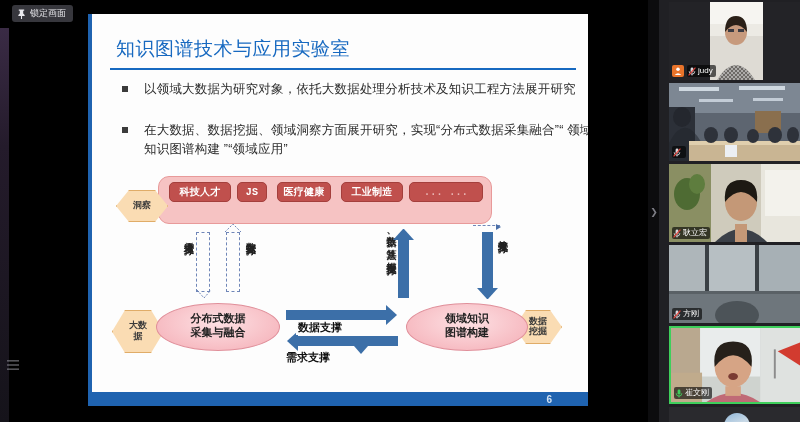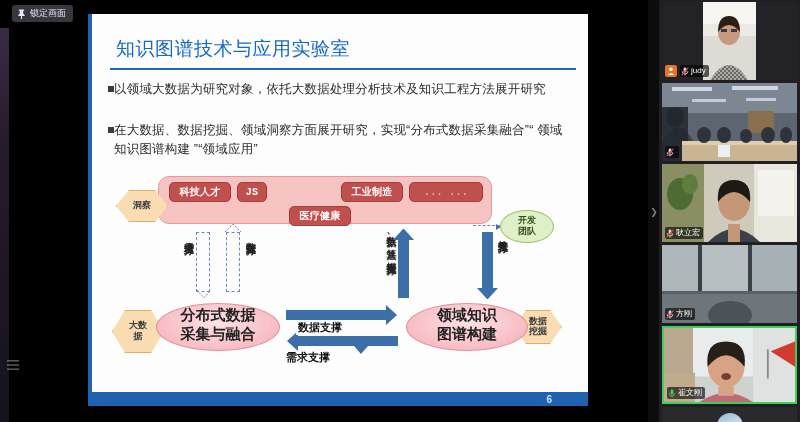--- a/index.html
+++ b/index.html
@@ -53,21 +53,21 @@
   }
   #slide-title {
     position: absolute; left: 24px; top: 22px;
     font-size: 19px; font-weight: normal; color: #1769c0;
     letter-spacing: .5px;
   }
   #title-rule {
     position: absolute; left: 18px; top: 54px; width: 466px; height: 2px;
     background: #1769c0;
   }
-  .bullet-row { position: absolute; left: 16px; display: flex; gap: 0; }
+  .bullet-row { position: absolute; left: 30px; display: flex; gap: 16px; }
   .bullet-sq {
     width: 6px; height: 6px; background: #3b3b3b; margin-top: 6px; flex: none;
   }
   .bullet-text {
     font-size: 12.5px; color: #2b2b2b; line-height: 1.5; width: 452px;
     letter-spacing: .2px;
   }
   #bullet-1 { top: 66px; }
   #bullet-2 { top: 107px; }
 
@@ -81,21 +81,21 @@
   }
   .chip {
     position: absolute; top: 5px; height: 20px;
     background: #c0504d; border: 1px solid #a43f3c; border-radius: 5px;
     color: #fff; font-size: 10px; font-weight: bold;
     display: flex; align-items: center; justify-content: center;
     letter-spacing: .3px;
   }
   #chip-0 { left: 10px;  width: 62px; }
   #chip-1 { left: 78px;  width: 30px; }
-  #chip-2 { left: 130px; width: 62px; margin-top: 24px; }
+  #chip-2 { left: 118px; width: 54px; }
   #chip-3 { left: 182px; width: 62px; }
   #chip-4 { left: 250px; width: 74px; color:#e9b6b4; }
   #band-label {
     position: absolute; left: 0; top: 28px; width: 100%;
     text-align: center; font-size: 11px; color: #333; font-weight: bold;
   }
 
   .hexagon {
     position: absolute;
     background: #fadcb3; border: 1px solid #e0ac68;
@@ -123,21 +123,21 @@
     content: ""; position: absolute; right: -1px; top: -2.5px;
     border-left: 5px solid #4a6fa8;
     border-top: 3px solid transparent; border-bottom: 3px solid transparent;
   }
 
   .ellipse {
     position: absolute;
     background: radial-gradient(ellipse at 50% 40%, #fde1e4 0%, #f6b8bf 78%, #efa3ac 100%);
     border: 1px solid #e08f9a; border-radius: 50%;
     display: flex; align-items: center; justify-content: center;
-    text-align: center; font-size: 15px; color: #222; line-height: 1.25;
+    text-align: center; font-size: 11px; color: #222; line-height: 1.25;
     font-weight: bold;
   }
   #ell-collect { left: 46px;  top: 133px; width: 124px; height: 48px; }
   #ell-kg      { left: 296px; top: 133px; width: 122px; height: 48px; }
 
   
   .v-dashed {
     position: absolute; width: 14px; height: 60px;
     border: 1px dashed #6f86b8; background: transparent;
   }
@@ -222,21 +222,21 @@
   }
   #slide-page {
     position: absolute; right: 36px; bottom: 0; height: 14px;
     display: flex; align-items: center;
     color: #cfe0f2; font-size: 10px; font-weight: bold;
   }
 
   
   #panel {
     position: absolute; left: 659px; top: 0; width: 141px; height: 422px;
-    background: #202024; padding: 2px 3px;
+    background: #202024; padding: 2px 10px;
   }
   .tile {
     position: relative; width: 135px; height: 78px;
     margin-bottom: 3px; background: #2a2a2e; overflow: hidden;
   }
   .tile.active { border: 2px solid #3ecf5b; }
   .tile .scene { position: absolute; inset: 0; }
   .name-badge {
     position: absolute; left: 3px; bottom: 3px; height: 12px;
     display: flex; align-items: center; gap: 2px;
@@ -302,22 +302,20 @@
           <div class="chip" id="chip-4">... ...</div>
         </div>
 
         <div class="hexagon" id="hex-insight">洞察</div>
         <div class="hexagon" id="hex-bigdata" style="white-space:pre-line">大数
 据</div>
         <div class="hexagon" id="hex-mining" style="white-space:pre-line">数据
 挖掘</div>
 
         <div id="dev-connector"></div>
-        <div id="dev-team" style="white-space:pre-line">开发
-团队</div>
 
         <div class="v-dashed" id="dash-down"></div>
         <svg id="dash-down-tip" viewBox="0 0 16 9">
           <path d="M1 0 L8 8 L15 0" fill="none" stroke="#6f86b8" stroke-width="1" stroke-dasharray="2,1.5"></path>
         </svg>
         <div class="v-dashed" id="dash-up"></div>
         <svg id="dash-up-tip" viewBox="0 0 18 10">
           <path d="M1 9 L9 1 L17 9" fill="none" stroke="#6f86b8" stroke-width="1" stroke-dasharray="2,1.5"></path>
         </svg>
 

